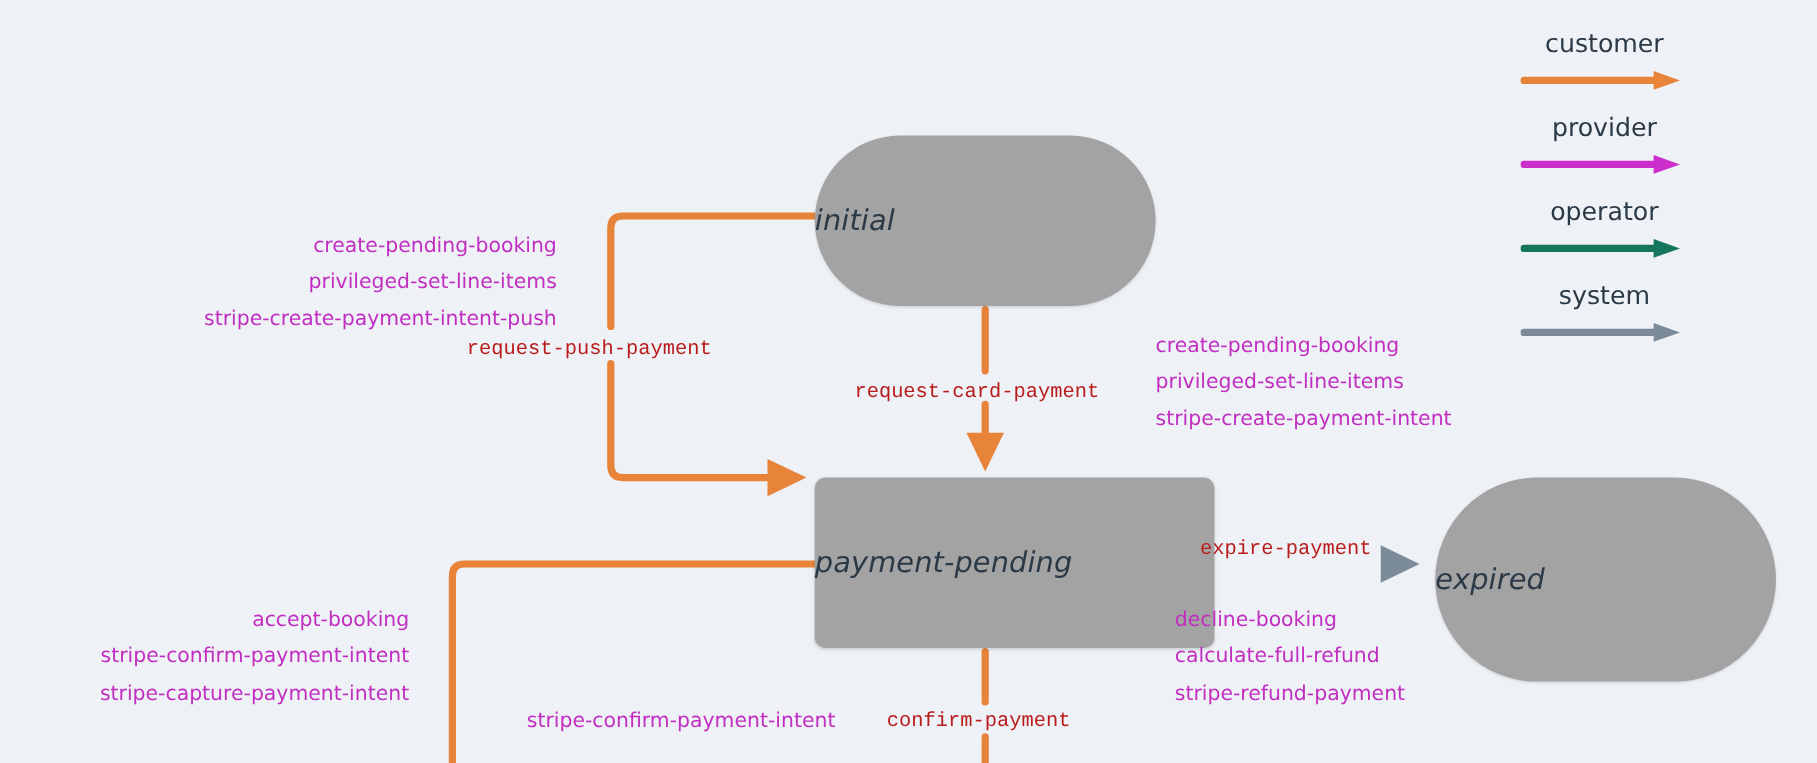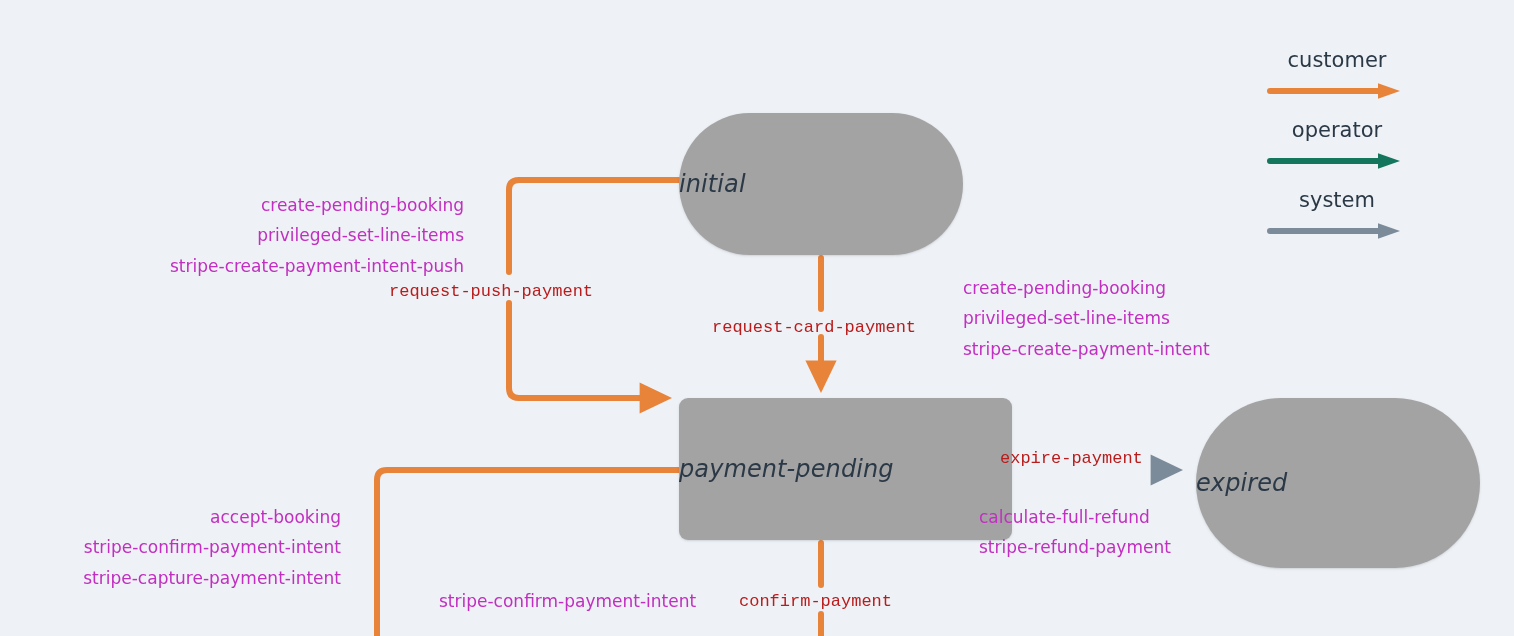--- a/index.html
+++ b/index.html
@@ -75,21 +75,21 @@
   #acts-decline { left: 979px; top: 502px; }
 
   #acts-accept { right: 1173px; top: 502px; }
 
   #lbl-confirm-payment { left: 739px; top: 593px; }
   #act-confirm-inline  { left: 439px; top: 591px; font-size: 17px; color: #c12ec1; position: absolute; white-space: nowrap; }
 
   
   #legend {
     position: absolute;
-    left: 1267px; top: 48px;
+    left: 1267px; top: 24px;
     width: 140px;
   }
   .legend-row { position: relative; height: 70px; }
   .legend-label {
     position: absolute;
     left: 0; right: 0;
     text-align: center;
     font-size: 21px;
     color: #2b3947;
     top: 0;
@@ -165,20 +165,21 @@
 
   <div class="actions left-align" id="acts-card">
     <div>create-pending-booking</div>
     <div>privileged-set-line-items</div>
     <div>stripe-create-payment-intent</div>
   </div>
 
   <div class="tlabel" id="lbl-expire-payment">expire-payment</div>
 
   <div class="actions left-align" id="acts-decline">
+    <div>decline-booking</div>
     <div>calculate-full-refund</div>
     <div>stripe-refund-payment</div>
   </div>
 
   <div class="actions right-align" id="acts-accept">
     <div>accept-booking</div>
     <div>stripe-confirm-payment-intent</div>
     <div>stripe-capture-payment-intent</div>
   </div>
 
@@ -189,20 +190,27 @@
   <div id="legend">
 
     <div class="legend-row">
       <div class="legend-label">customer</div>
       <svg class="legend-arrow" viewBox="0 0 134 18" xmlns="http://www.w3.org/2000/svg">
         <path d="M3,9 L112,9" stroke="#e8833a" stroke-width="6" stroke-linecap="round" fill="none"></path>
         <path d="M111,1.2 L133,9 L111,16.8 Z" fill="#e8833a"></path>
       </svg>
     </div>
 
+    <div class="legend-row">
+      <div class="legend-label">provider</div>
+      <svg class="legend-arrow" viewBox="0 0 134 18" xmlns="http://www.w3.org/2000/svg">
+        <path d="M3,9 L112,9" stroke="#cc2ecc" stroke-width="6" stroke-linecap="round" fill="none"></path>
+        <path d="M111,1.2 L133,9 L111,16.8 Z" fill="#cc2ecc"></path>
+      </svg>
+    </div>
 
     <div class="legend-row">
       <div class="legend-label">operator</div>
       <svg class="legend-arrow" viewBox="0 0 134 18" xmlns="http://www.w3.org/2000/svg">
         <path d="M3,9 L112,9" stroke="#14765c" stroke-width="6" stroke-linecap="round" fill="none"></path>
         <path d="M111,1.2 L133,9 L111,16.8 Z" fill="#14765c"></path>
       </svg>
     </div>
 
     <div class="legend-row">

